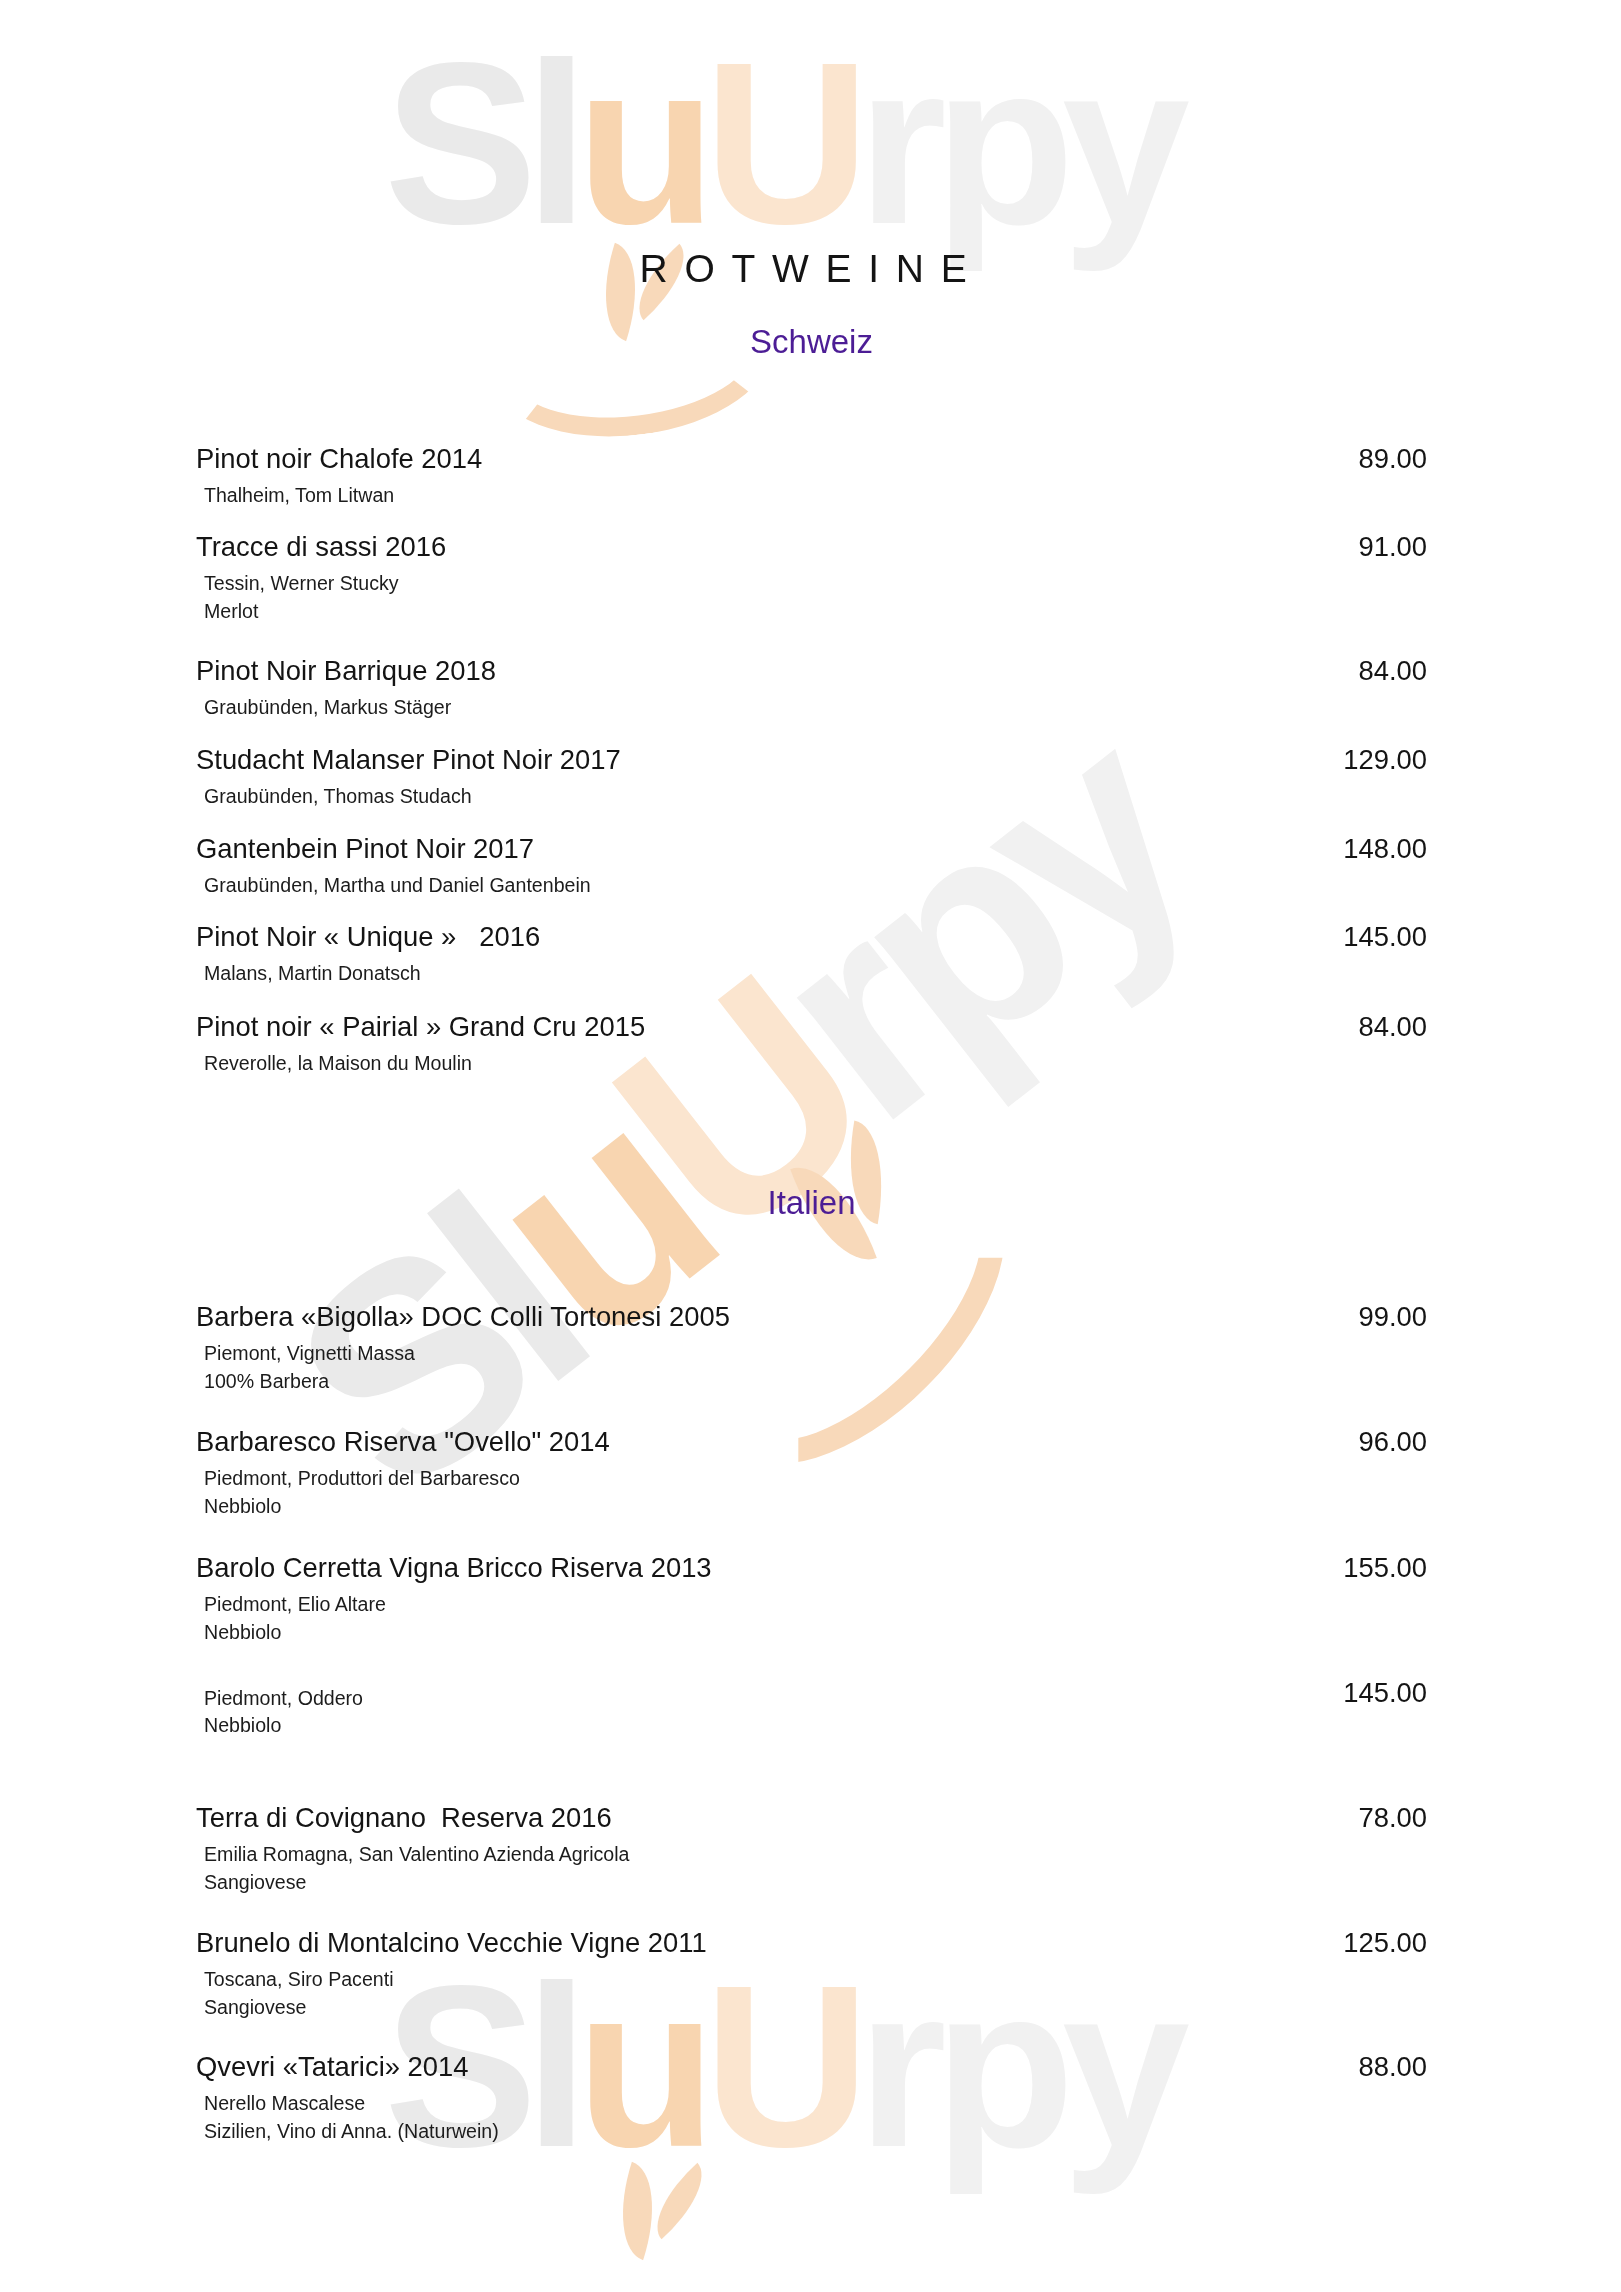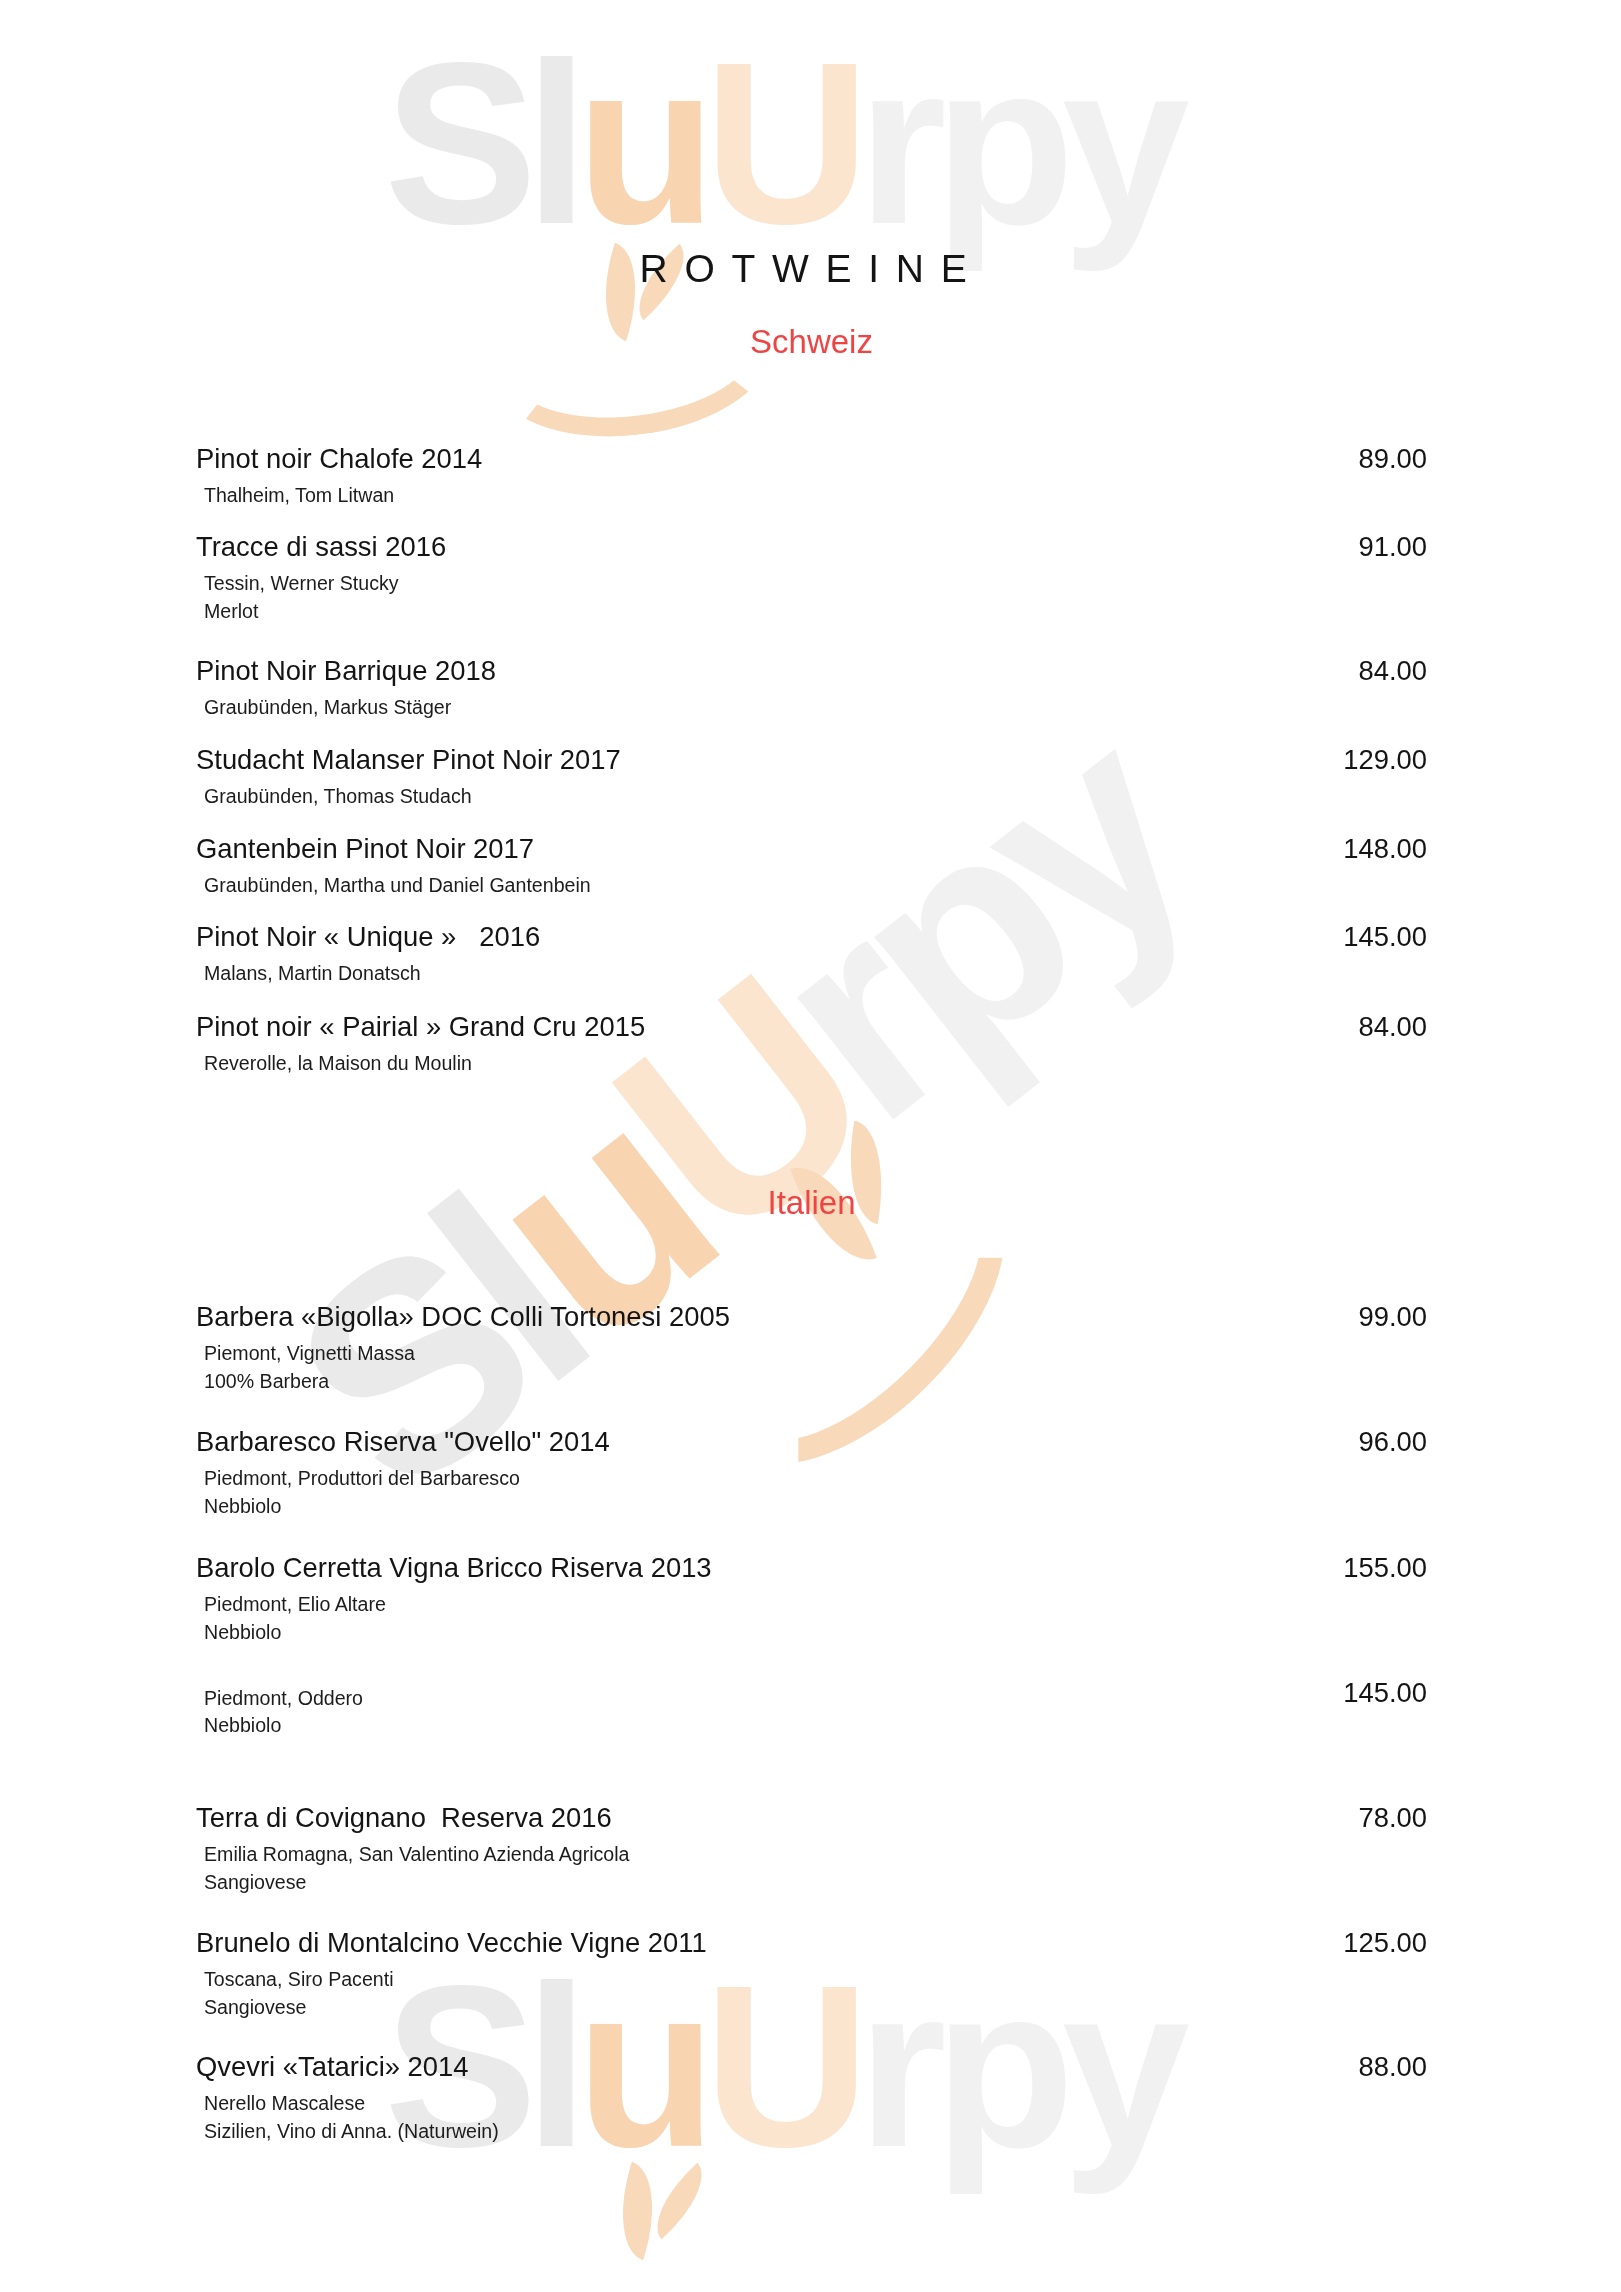--- a/index.html
+++ b/index.html
@@ -77,21 +77,21 @@
     font-size: 39px;
     letter-spacing: 16.7px;
     color: #141414;
     white-space: pre;
   }
   .section-label {
     position: absolute;
     left: 0; right: 0;
     text-align: center;
     font-size: 33px;
-    color: #ef4444;
+    color: #4c1d95;
   }
   .wine {
     position: absolute;
     left: 0; right: 0;
   }
   .wine-name {
     font-size: 27.4px;
     line-height: 1.15;
     white-space: pre;
     color: #141414;

